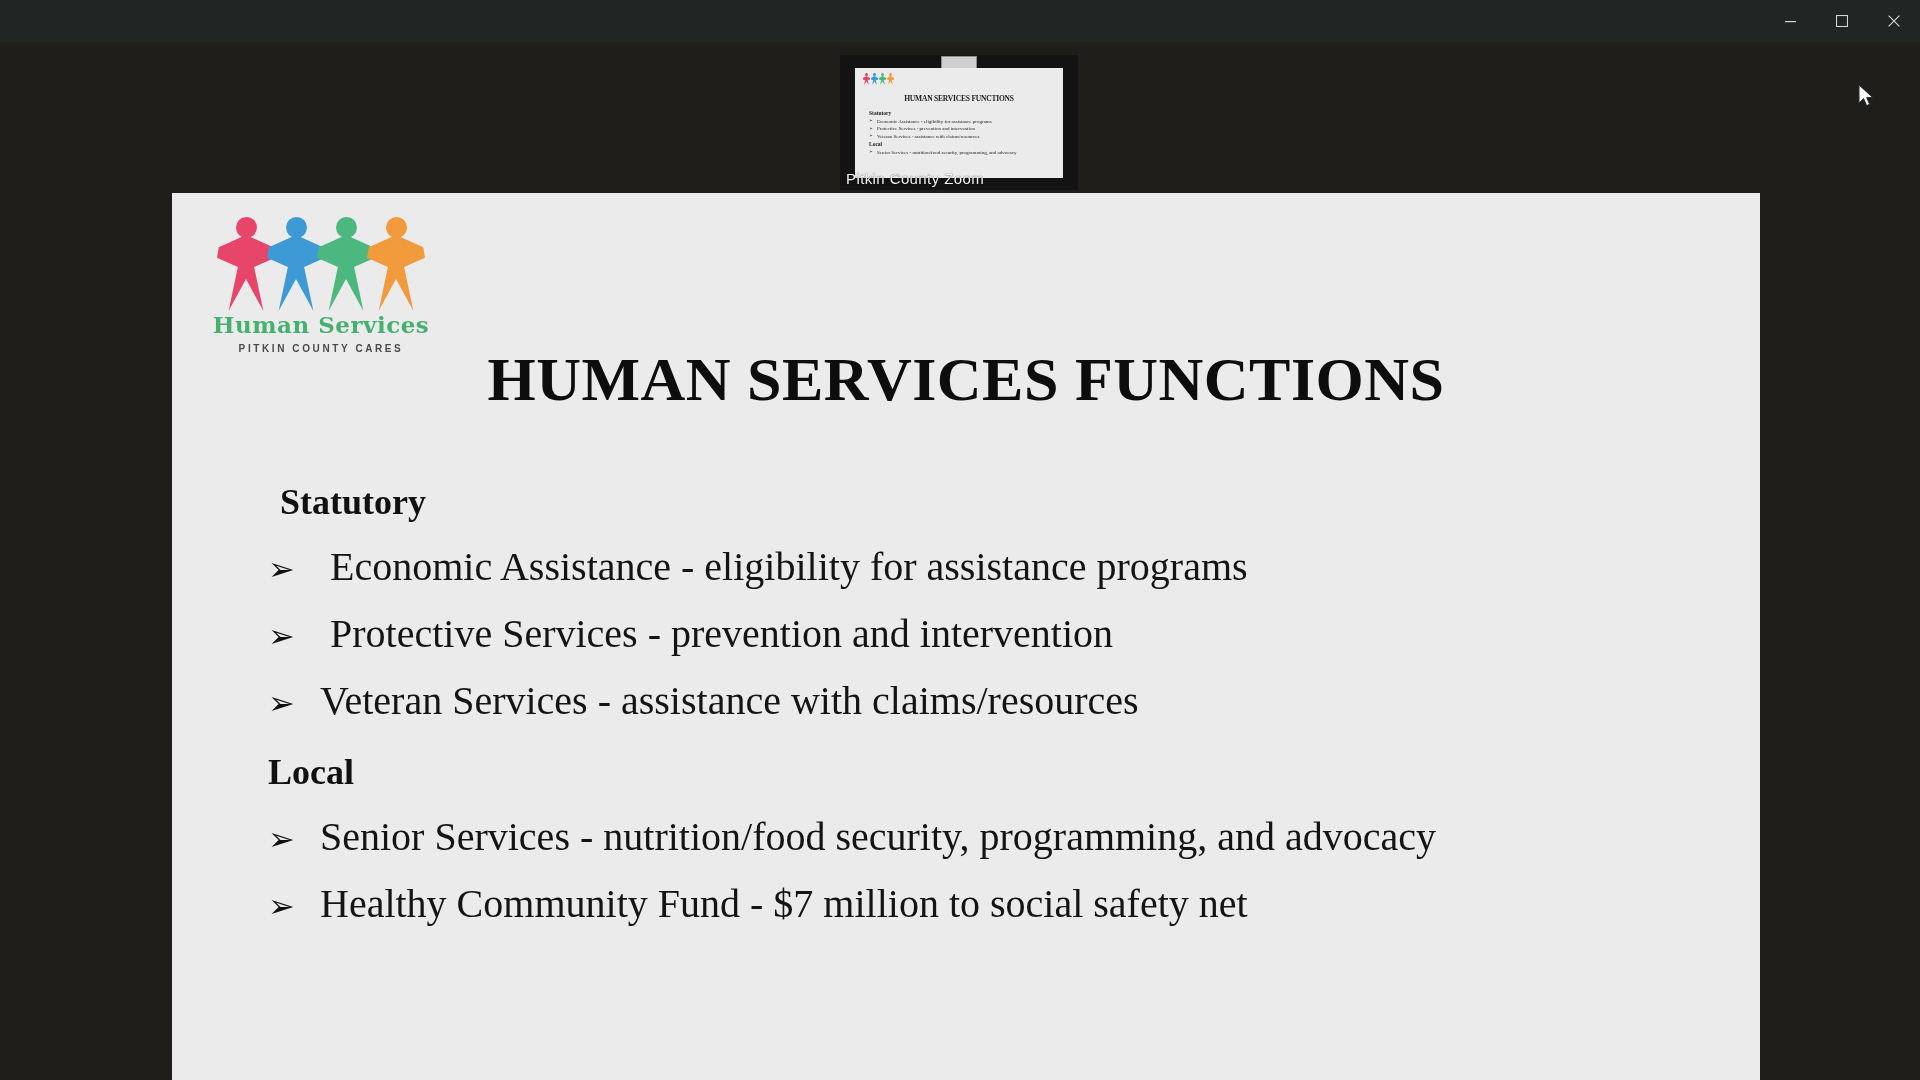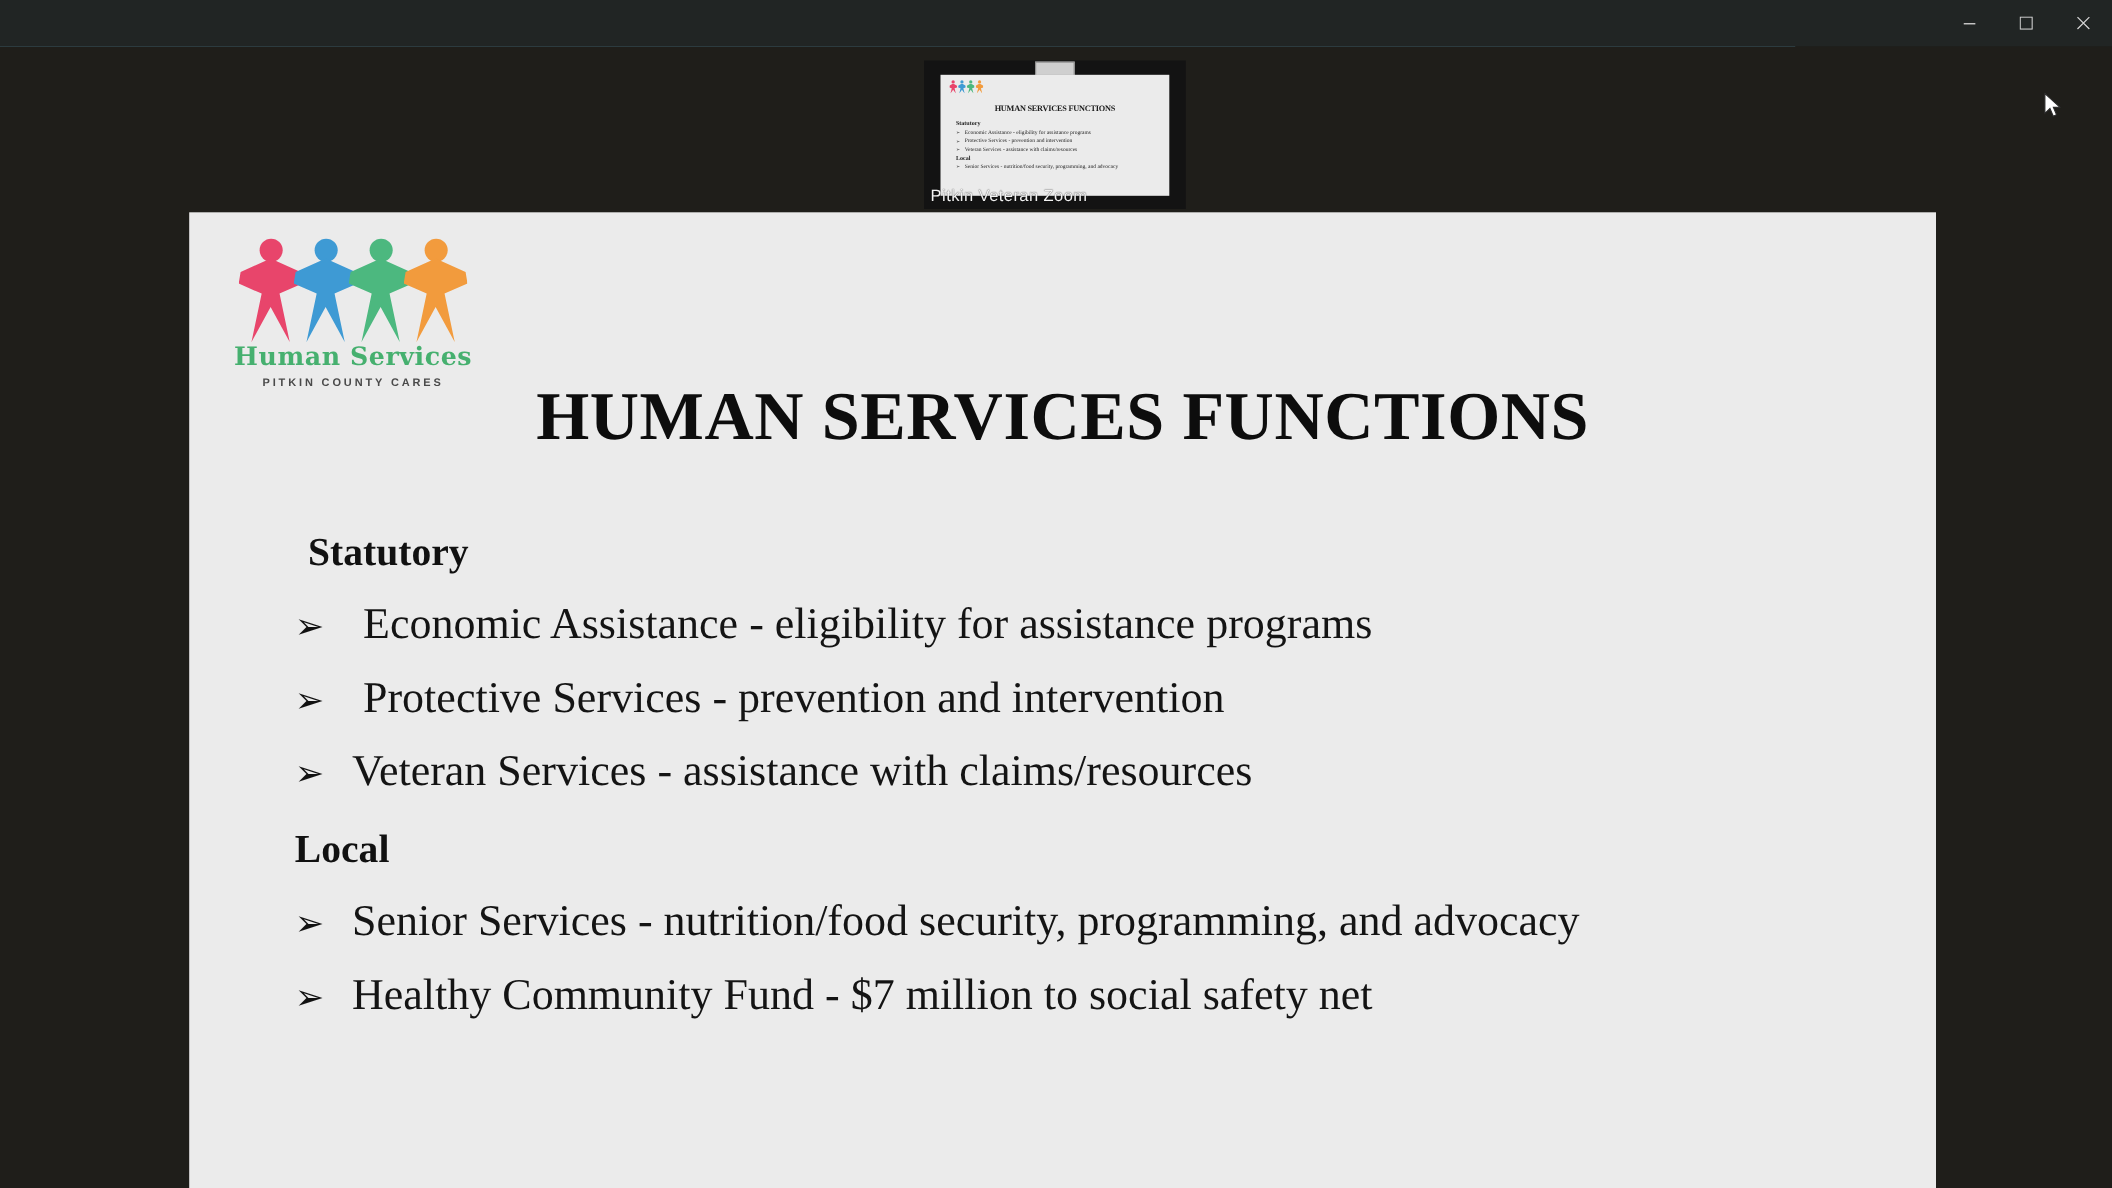--- a/index.html
+++ b/index.html
@@ -9,21 +9,21 @@
     width: 1920px;
     height: 1080px;
     overflow: hidden;
     font-family: "Liberation Sans", sans-serif;
   }
 
   #app {
     position: relative;
     width: 1632px;
     height: 1080px;
-    background: #7dd3fc;
+    background: #f0abfc;
   }
 
   
   .titlebar {
     position: absolute;
     left: 0; top: 0;
     width: 1920px;
     height: 42px;
     background: #212524;
     z-index: 40;
@@ -348,21 +348,21 @@
         <div class="t-head">Statutory</div>
         <div class="t-li">Economic Assistance - eligibility for assistance programs</div>
         <div class="t-li">Protective Services - prevention and intervention</div>
         <div class="t-li">Veteran Services - assistance with claims/resources</div>
         <div class="t-head">Local</div>
         <div class="t-li">Senior Services - nutrition/food security, programming, and advocacy</div>
       </div>
     </div>
 
     <div class="thumb-taskbar">
-      <span class="thumb-label">Pitkin Veteran Zoom</span>
+      <span class="thumb-label">Pitkin County Zoom</span>
     </div>
   </div>
 
   <div class="slide">
 
     <div class="slide-logo">
       <div class="figures">
         <div class="fig">
           <span class="head" style="background:#e8456b"></span>
           <span class="body" style="background:#e8456b"></span>

